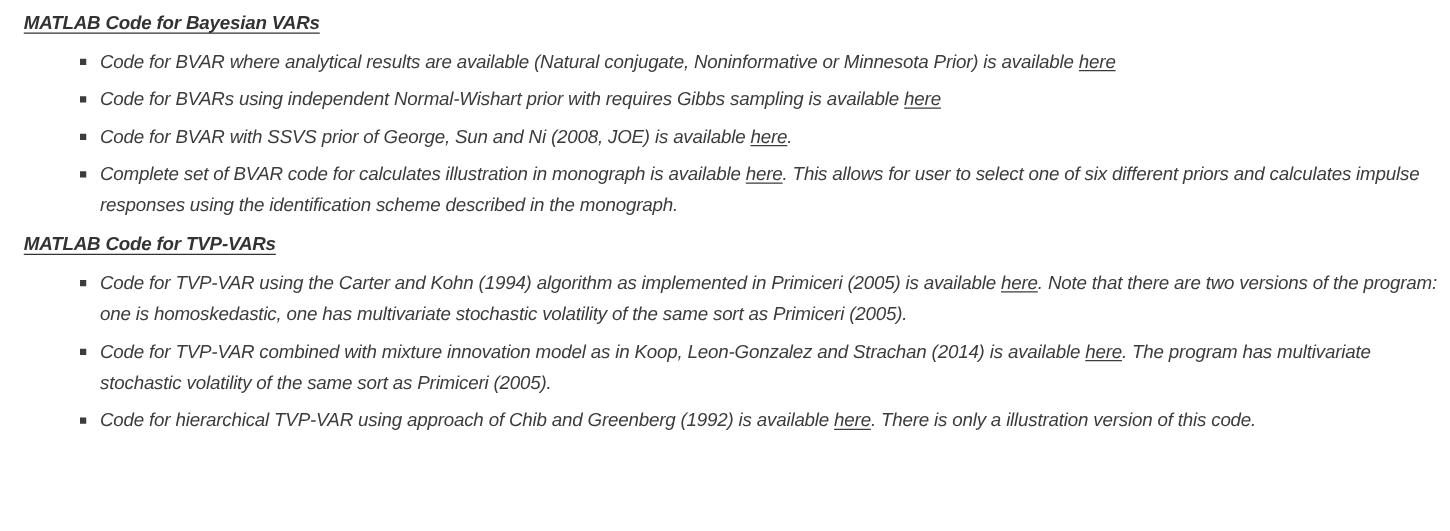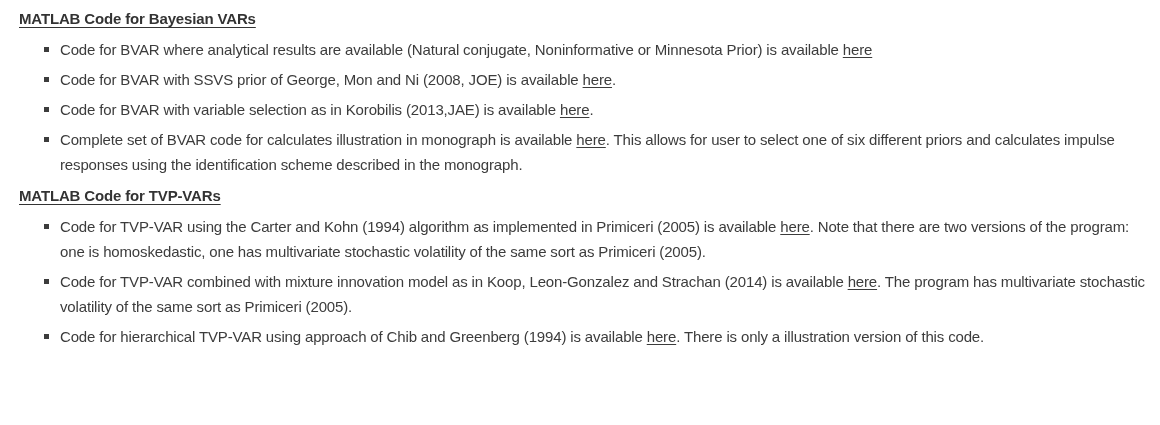--- a/index.html
+++ b/index.html
@@ -8,41 +8,42 @@
     height: 425px;
     background: #ffffff;
     box-sizing: border-box;
     padding: 6px 8px 0 19px;
     font-family: "Liberation Sans", sans-serif;
     font-size: 15px;
     color: #3c3c3c;
     letter-spacing: -0.15px;
     overflow: hidden;
   }
-  .content { width: 100%; }
+  .content { width: 100%; font-style: italic; }
   h2.section-heading {
     font-size: 15px;
     font-weight: 700;
     color: #333333;
     line-height: 25px;
     margin: 6px 0;
     text-decoration: underline;
     text-underline-offset: 3px;
     text-decoration-thickness: 1px;
   }
   h2.section-heading:first-child { margin-top: 0; }
   ul.item-list {
     list-style: none;
     margin: 0;
     padding: 0 0 0 41px;
   }
   li.list-item {
     position: relative;
     line-height: 25px;
     margin-bottom: 5px;
+    margin-left: 20px;
   }
   .bullet {
     position: absolute;
     left: -16px;
     top: 10px;
     width: 5px;
     height: 5px;
     background: #3c3c3c;
   }
   a.here-link {
@@ -52,23 +53,23 @@
     cursor: pointer;
   }
 </style>
 </head>
 <body>
 
 <main class="content">
     <h2 class="section-heading">MATLAB Code for Bayesian VARs</h2>
     <ul class="item-list">
       <li class="list-item"><span class="bullet"></span><span>Code for BVAR where analytical results are available (Natural conjugate, Noninformative or Minnesota Prior) is available </span><a class="here-link" href="#">here</a></li>
-      <li class="list-item"><span class="bullet"></span><span>Code for BVAR with SSVS prior of George, Mon and Ni (2008, JOE) is available </span><a class="here-link" href="#">here</a><span>.</span></li>
-      <li class="list-item"><span class="bullet"></span><span>Code for BVAR with variable selection as in Korobilis (2013,JAE) is available </span><a class="here-link" href="#">here</a><span>.</span></li>
+      <li class="list-item"><span class="bullet"></span><span>Code for BVARs using independent Normal-Wishart prior with requires Gibbs sampling is available </span><a class="here-link" href="#">here</a></li>
+      <li class="list-item"><span class="bullet"></span><span>Code for BVAR with SSVS prior of George, Sun and Ni (2008, JOE) is available </span><a class="here-link" href="#">here</a><span>.</span></li>
       <li class="list-item"><span class="bullet"></span><span>Complete set of BVAR code for calculates illustration in monograph is available </span><a class="here-link" href="#">here</a><span>. This allows for user to select one of six different priors and calculates impulse responses using the identification scheme described in the monograph.</span></li>
     </ul>
     <h2 class="section-heading">MATLAB Code for TVP-VARs</h2>
     <ul class="item-list">
       <li class="list-item"><span class="bullet"></span><span>Code for TVP-VAR using the Carter and Kohn (1994) algorithm as implemented in Primiceri (2005) is available </span><a class="here-link" href="#">here</a><span>. Note that there are two versions of the program: one is homoskedastic, one has multivariate stochastic volatility of the same sort as Primiceri (2005).</span></li>
       <li class="list-item"><span class="bullet"></span><span>Code for TVP-VAR combined with mixture innovation model as in Koop, Leon-Gonzalez and Strachan (2014) is available </span><a class="here-link" href="#">here</a><span>. The program has multivariate stochastic volatility of the same sort as Primiceri (2005).</span></li>
-      <li class="list-item"><span class="bullet"></span><span>Code for hierarchical TVP-VAR using approach of Chib and Greenberg (1994) is available </span><a class="here-link" href="#">here</a><span>. There is only a illustration version of this code.</span></li>
+      <li class="list-item"><span class="bullet"></span><span>Code for hierarchical TVP-VAR using approach of Chib and Greenberg (1992) is available </span><a class="here-link" href="#">here</a><span>. There is only a illustration version of this code.</span></li>
     </ul>
   </main>
 
 </body></html>

